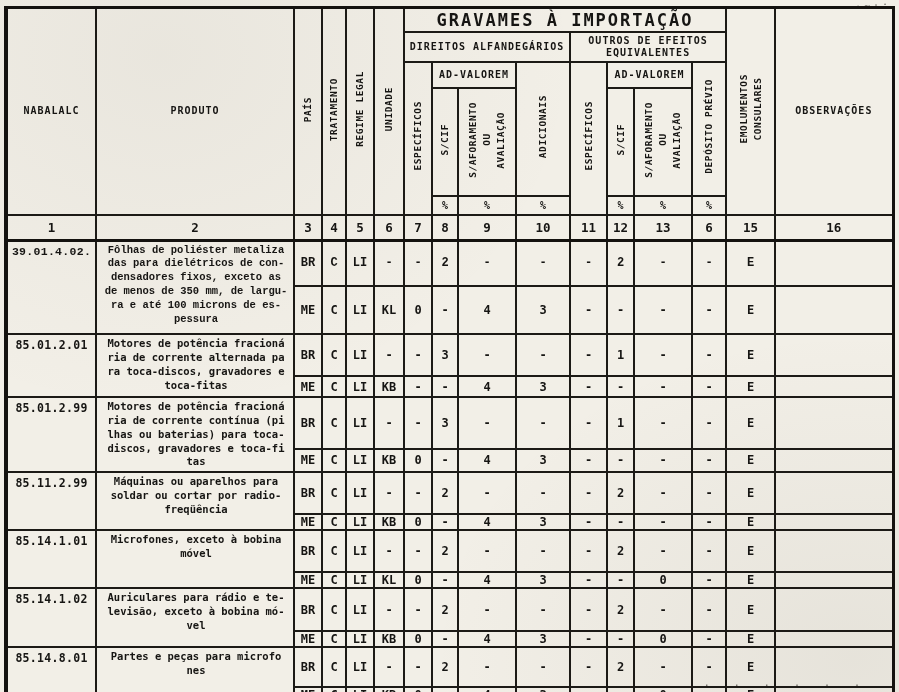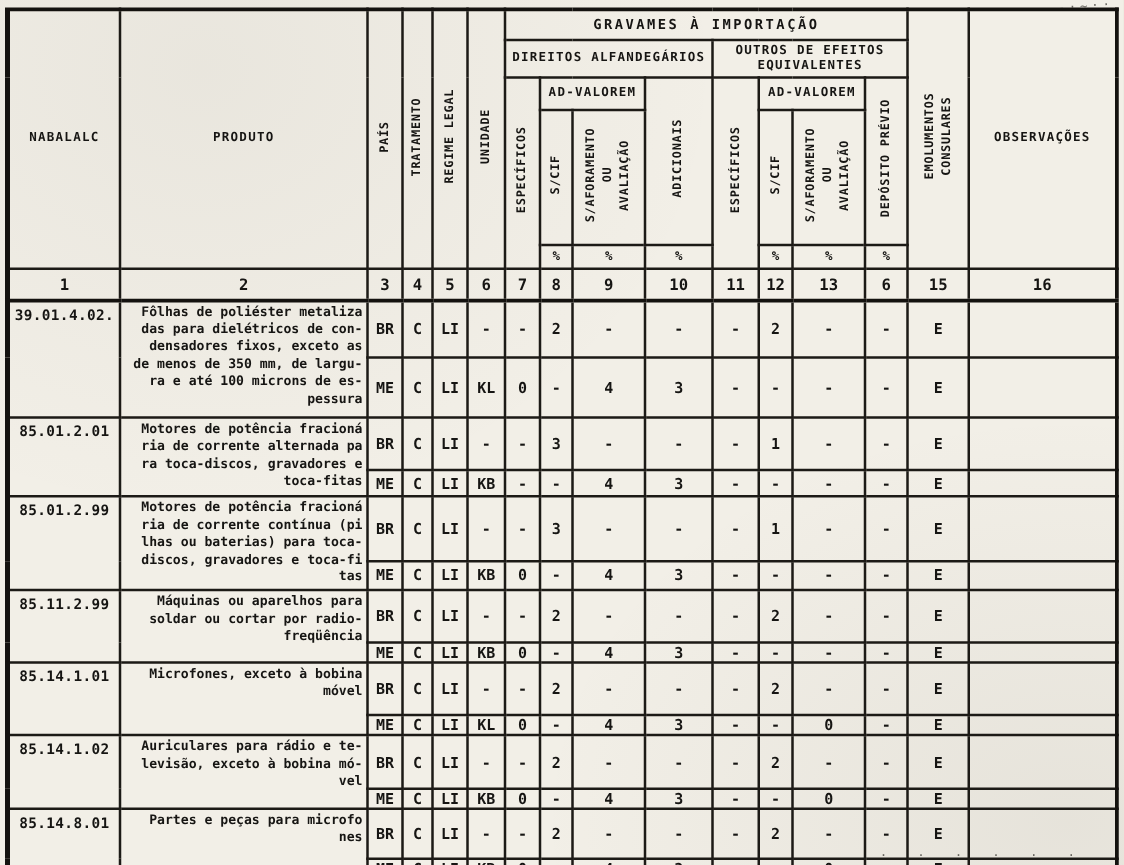--- a/index.html
+++ b/index.html
@@ -14,32 +14,32 @@
     color:#161513;
   }
   table.doc{
     position:absolute;left:4px;top:6px;
     width:889px;table-layout:fixed;border-collapse:collapse;
     border:3px solid #14120f;
     border-left-width:4px;
   }
   td,th{border:2px solid #1c1a16;padding:0 2px;overflow:hidden;font-weight:700;}
   thead th{vertical-align:middle;text-align:center;}
-  .hz-big{font-size:11px;letter-spacing:2px;}
+  .hz-big{font-size:17px;letter-spacing:2px;}
   .hz{font-size:10px;letter-spacing:1px;line-height:1.2;}
   .pre{white-space:pre-line;}
   .vert{
     writing-mode:vertical-rl;transform:rotate(180deg);
     display:inline-block;white-space:pre-line;
     font-size:9.5px;letter-spacing:.6px;line-height:1.45;
   }
   .pct{font-size:10px;font-style:italic;height:17px;}
   .num{font-size:12.5px;height:23px;border-bottom:3px solid #14120f;}
   td.code{vertical-align:top;text-align:center;font-size:11.5px;padding-top:3px;letter-spacing:.3px;}
-  td.produto{vertical-align:top;text-align:right;font-size:10.5px;line-height:1.32;padding:2px 3px 2px 5px;white-space:pre-line;}
+  td.produto{vertical-align:top;text-align:center;font-size:10.5px;line-height:1.32;padding:2px 3px 2px 5px;white-space:pre-line;}
   td.val{text-align:center;font-size:12px;}
   td.obs{background:transparent;}
   .noise{position:absolute;color:#3c3a34;opacity:.75;font-size:10px;letter-spacing:3px;pointer-events:none;}
   .noise.tr{top:0px;right:8px;transform:rotate(-4deg);}
   .noise.br{bottom:4px;right:30px;letter-spacing:9px;}
 </style>
 </head>
 <body>
 
 <div class="page">
@@ -121,21 +121,21 @@
         <th class="num">10</th>
         <th class="num">11</th>
         <th class="num">12</th>
         <th class="num">13</th>
         <th class="num">6</th>
         <th class="num">15</th>
         <th class="num">16</th>
       </tr>
     </thead>
     <tbody>
-        <tr style="height: 46px;">
+        <tr style="height: 46px; font-family: Liberation Mono, monospace;">
           <td rowspan="2" class="code">39.01.4.02.</td>
           <td rowspan="2" class="produto">Fôlhas de poliéster metaliza
 das para dielétricos de con-
 densadores fixos, exceto  as
 de menos de 350 mm, de largu-
 ra e até 100 microns de  es-
 pessura</td>
           <td class="val">BR</td>
           <td class="val">C</td>
           <td class="val">LI</td>

